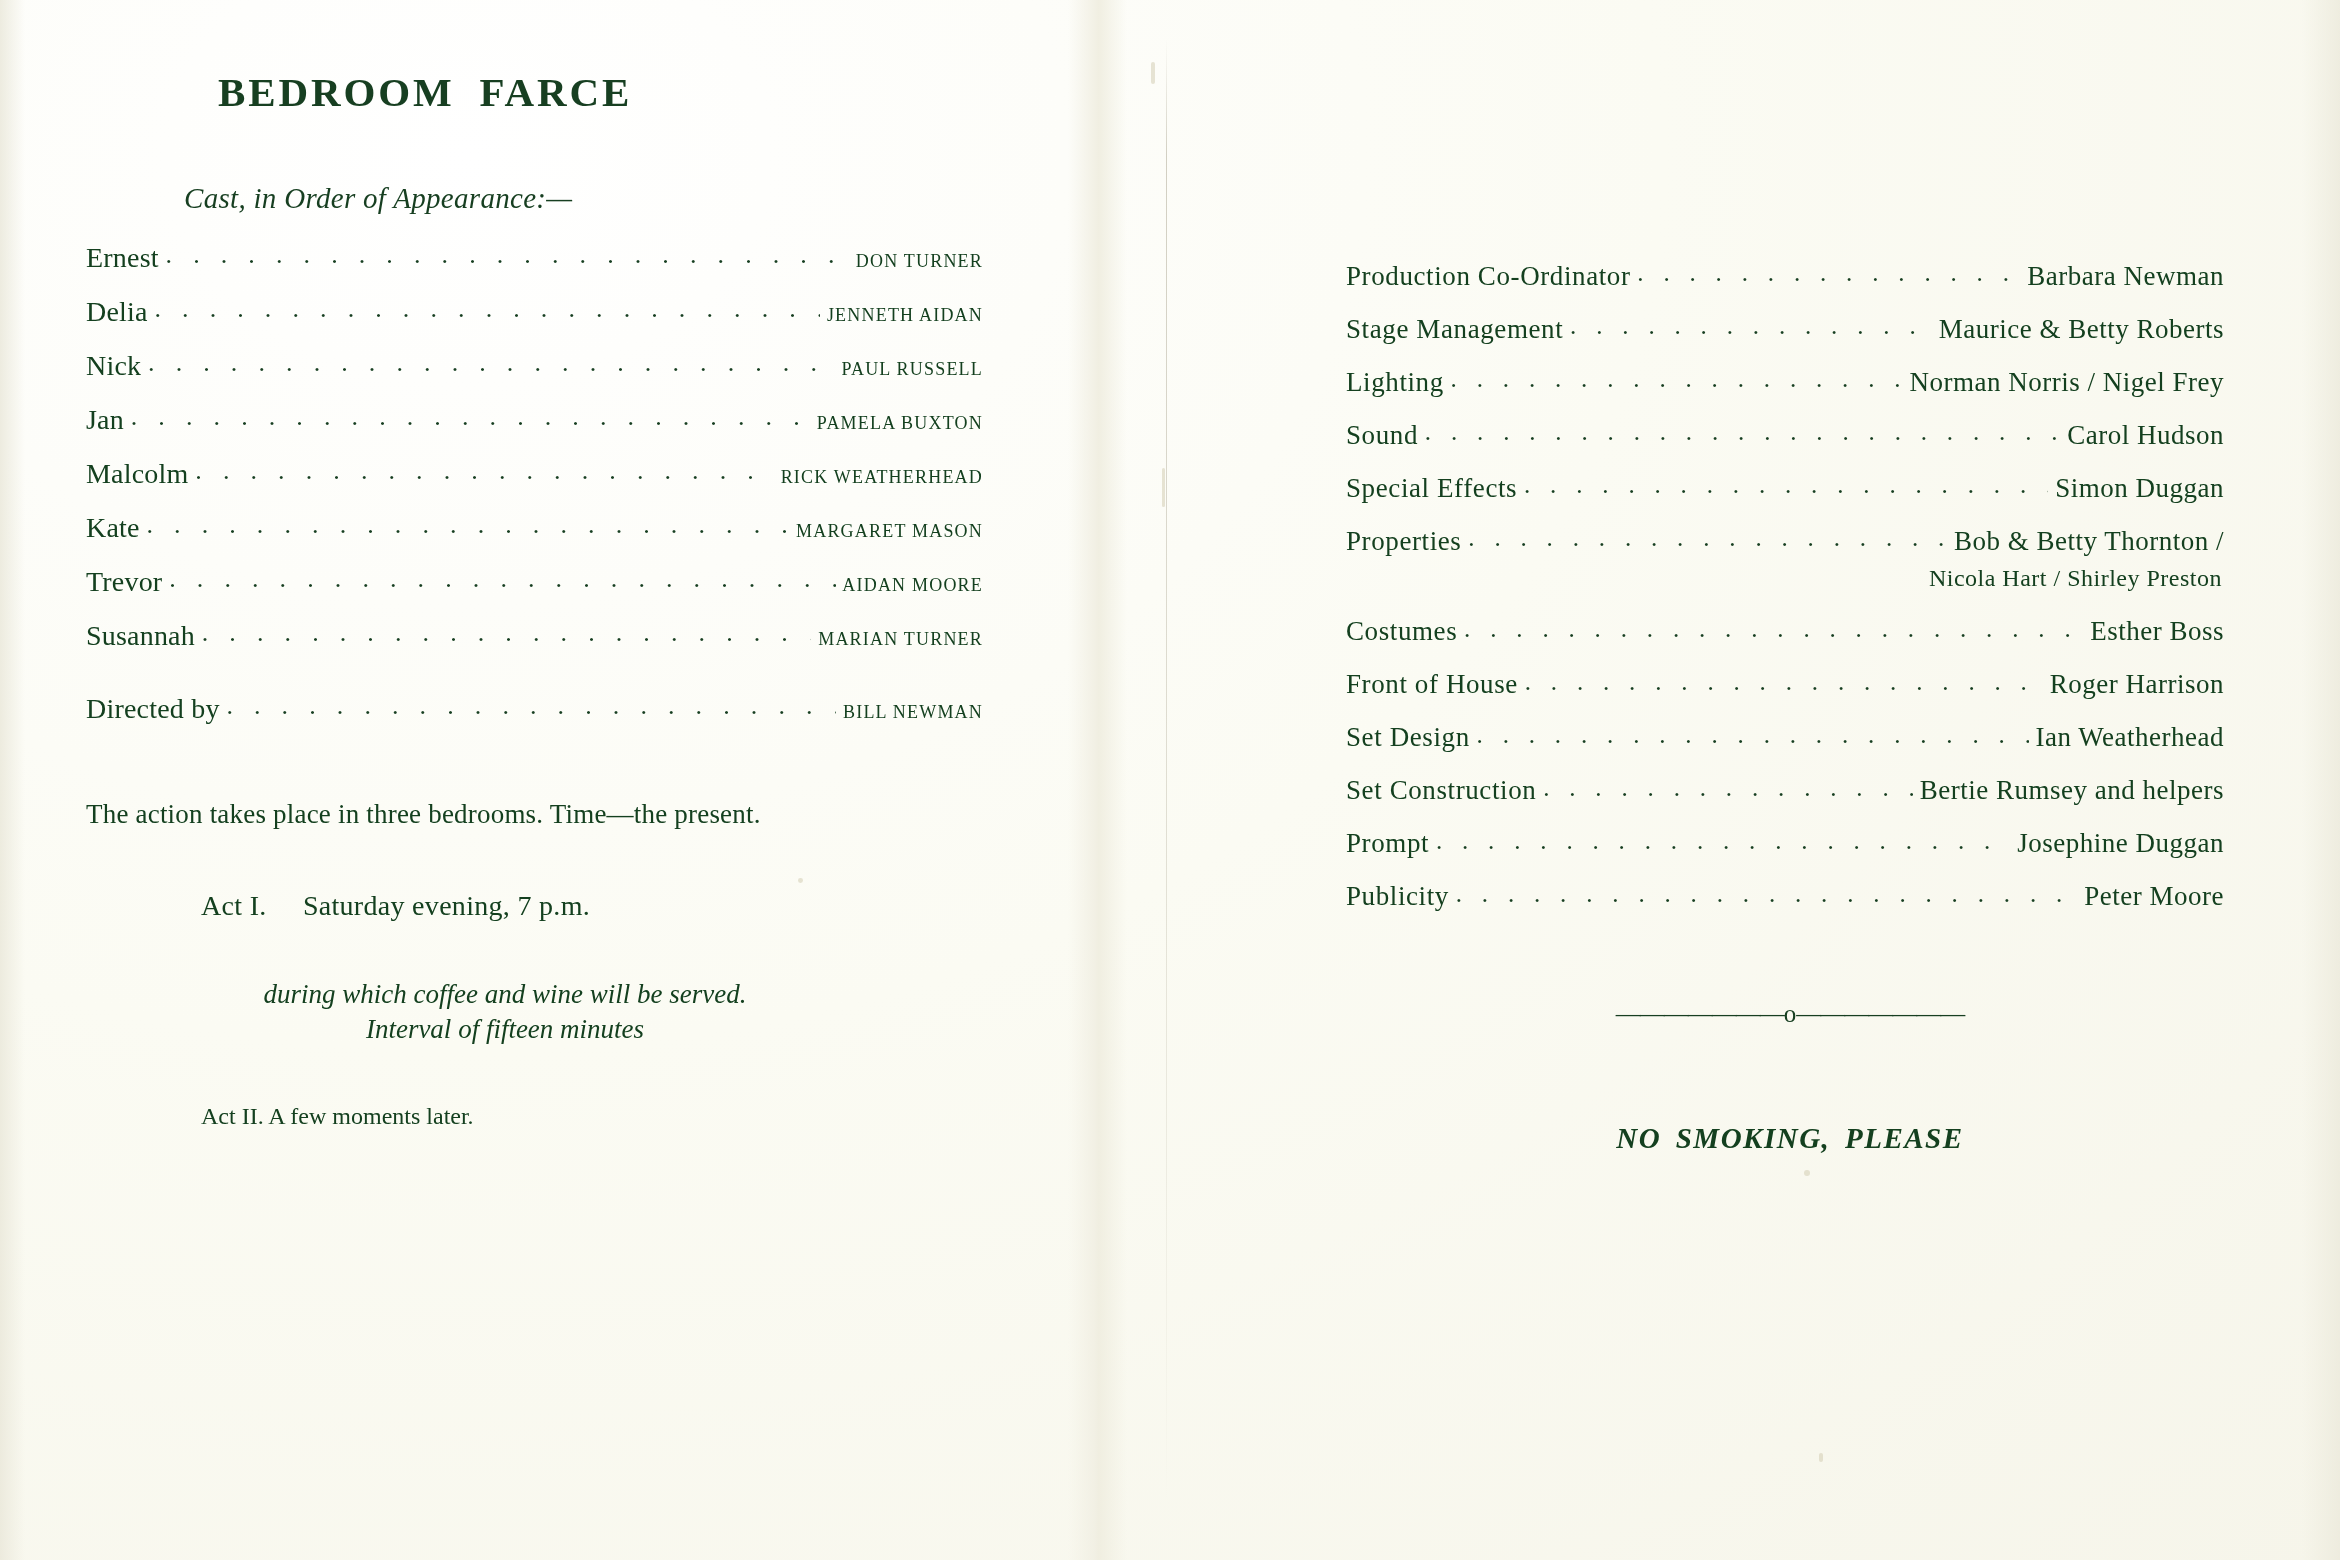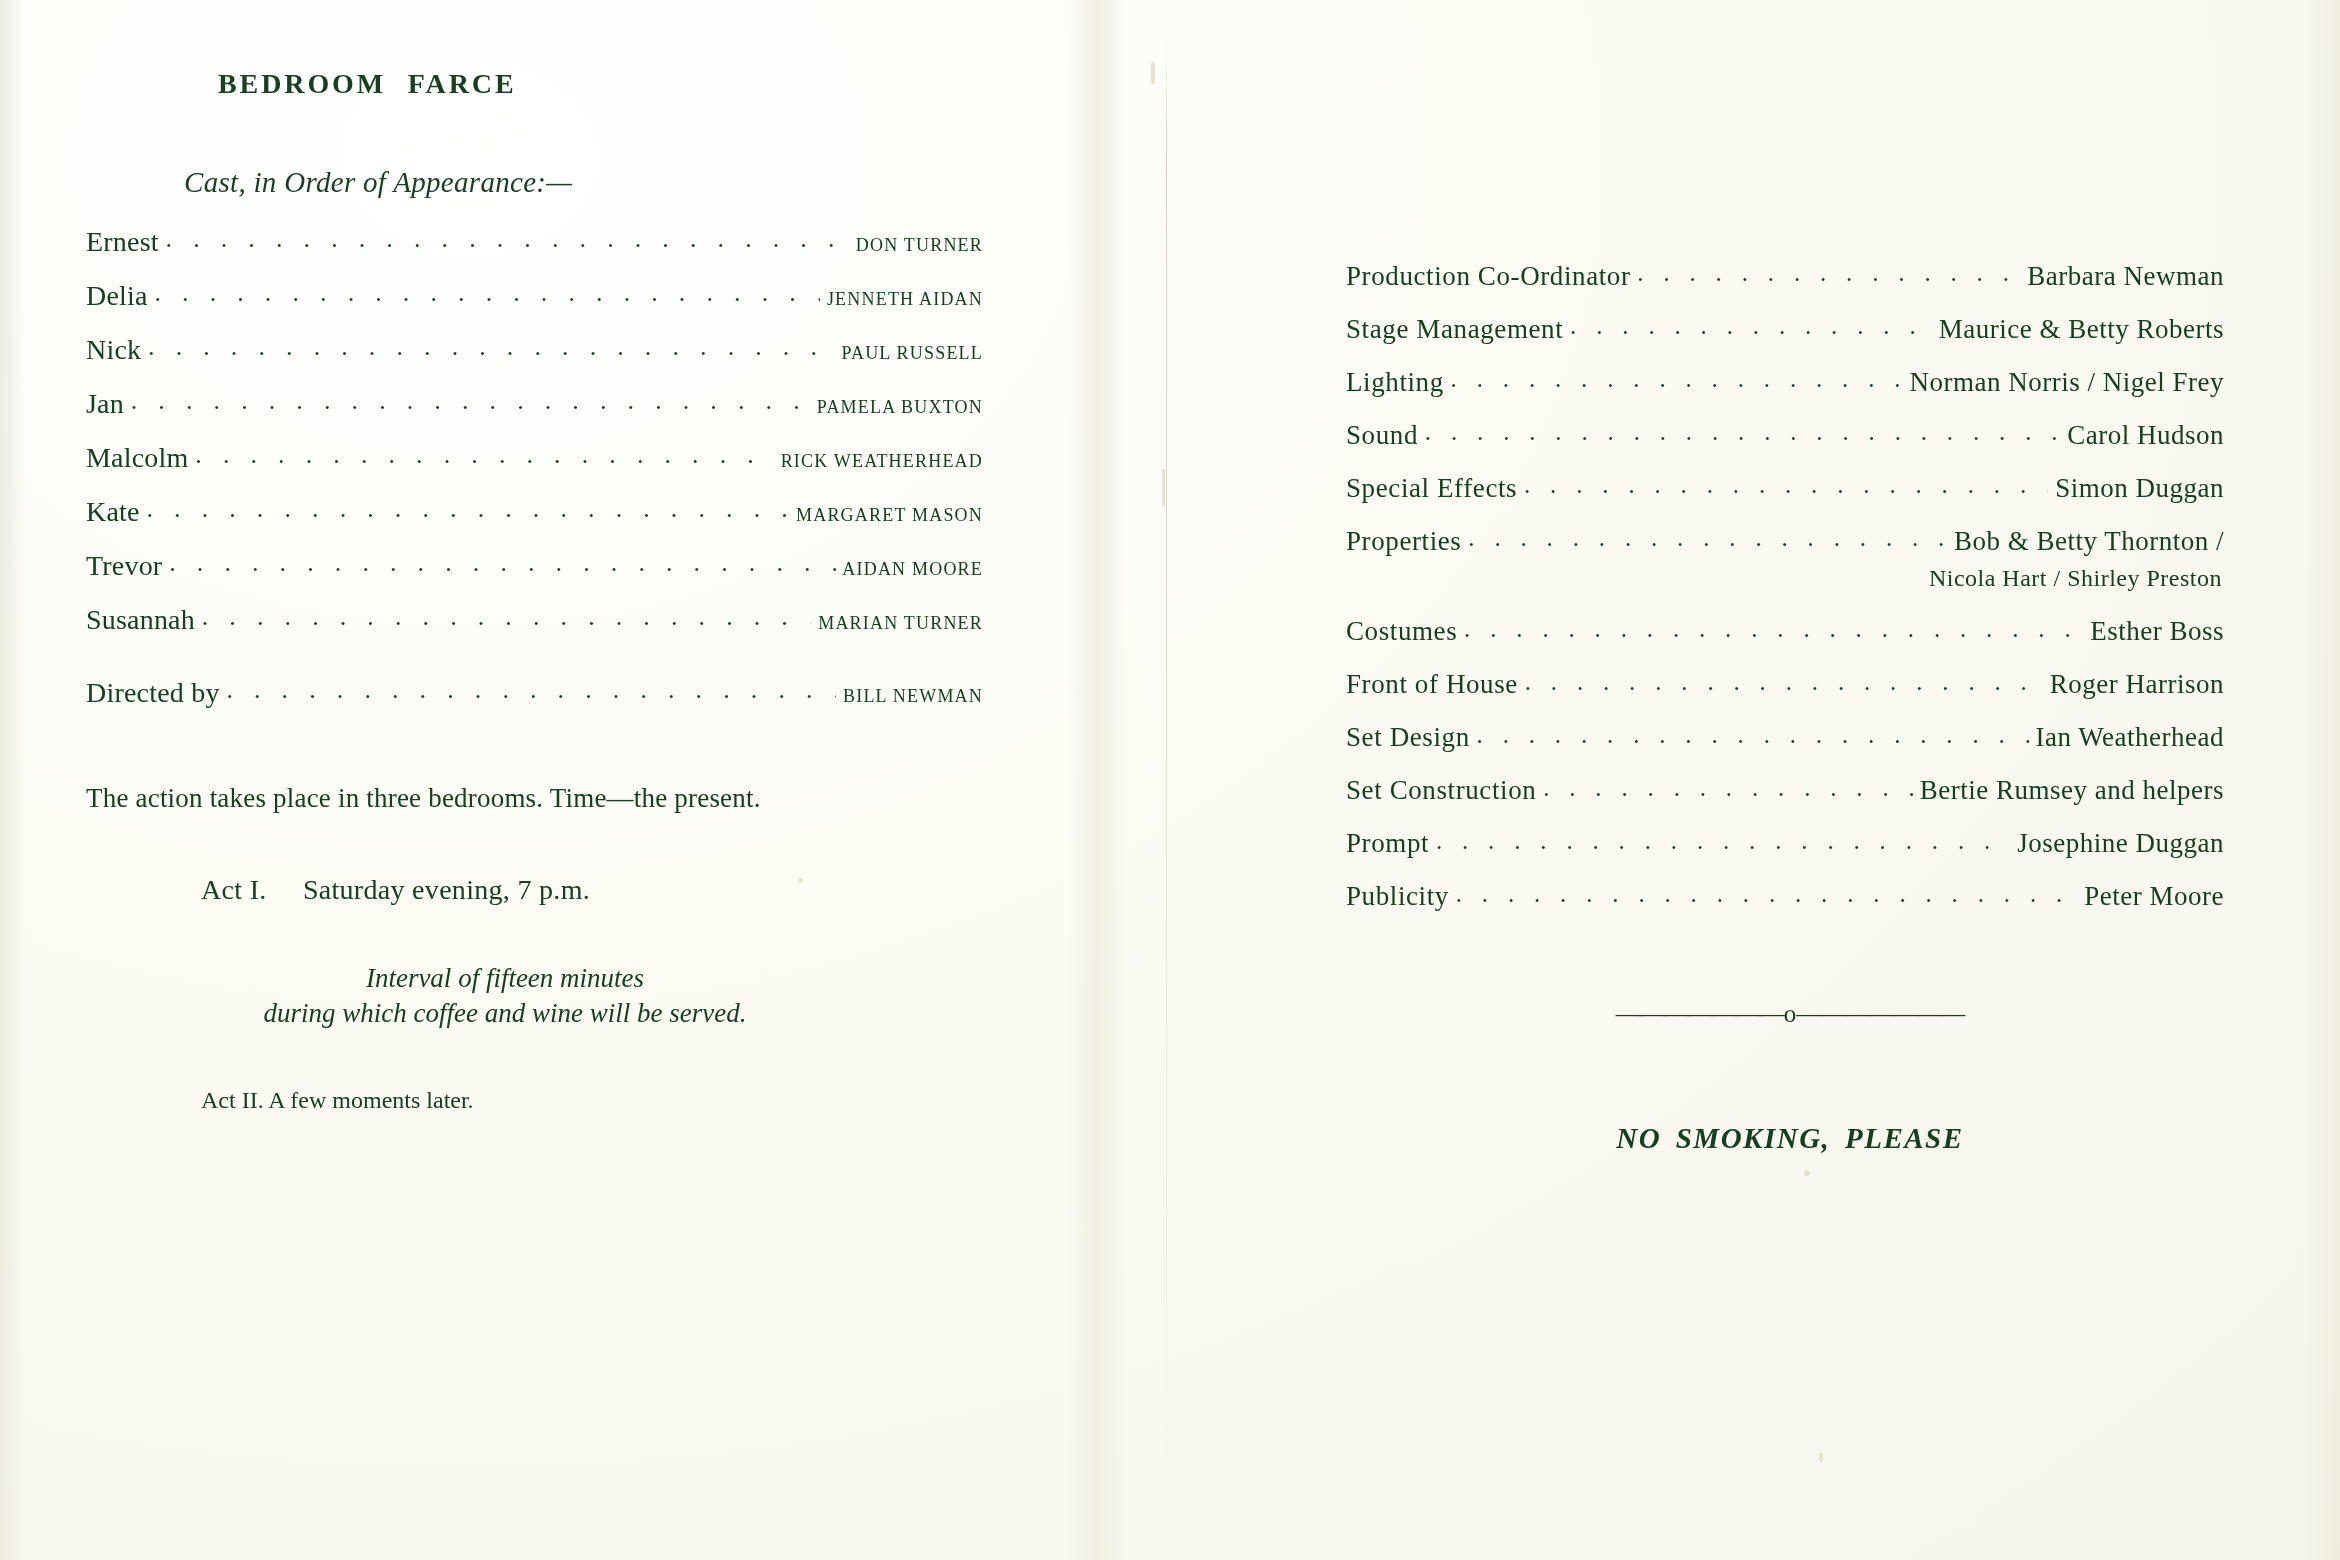--- a/index.html
+++ b/index.html
@@ -64,21 +64,21 @@
     width: 897px;
   }
   .col-right {
     position: absolute;
     left: 1346px;
     top: 263px;
     width: 878px;
   }
 
   h1.title {
-    font-size: 28px;
+    font-size: 41px;
     font-weight: bold;
     letter-spacing: 2.9px;
     word-spacing: 11.7px;
     margin: 0 0 66px 132px;
     color: #173f21;
   }
 
   .cast-heading {
     font-style: italic;
     font-size: 29px;
@@ -273,22 +273,22 @@
     </div>
 
     <div class="action-note">The action takes place in three bedrooms. Time—the present.</div>
 
     <div class="act">
       <span class="actlabel">Act I.</span>
       <span>Saturday evening, 7 p.m.</span>
     </div>
 
     <div class="interval">
+      <div>during which coffee and wine will be served.</div>
       <div>Interval of fifteen minutes</div>
-      <div>during which coffee and wine will be served.</div>
     </div>
 
     <div class="act2">
       <span class="actlabel">Act II.</span>
       <span>A few moments later.</span>
     </div>
 
   </div>
 
   <div class="col-right">

